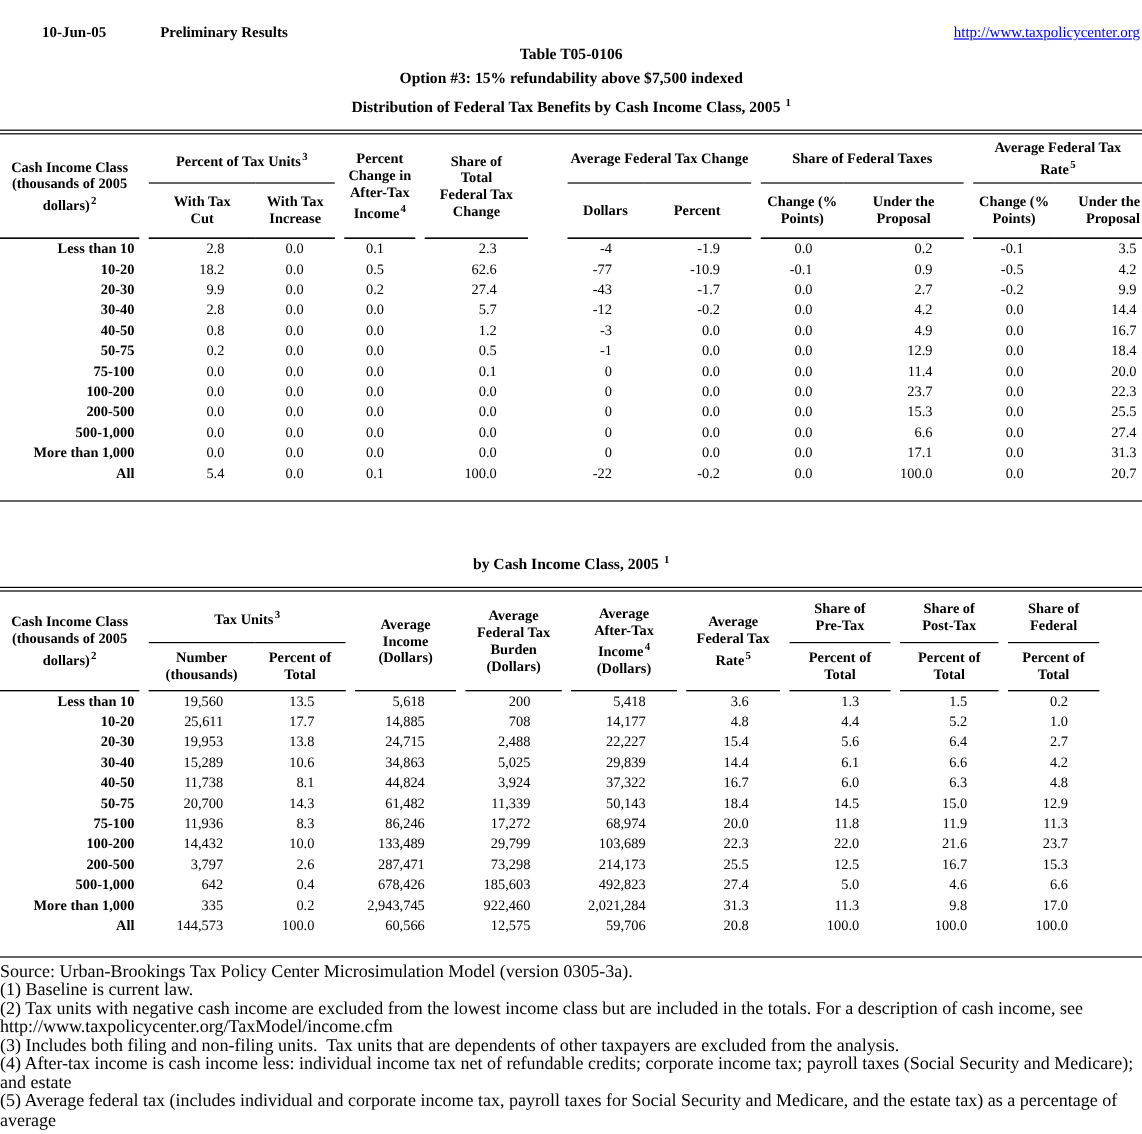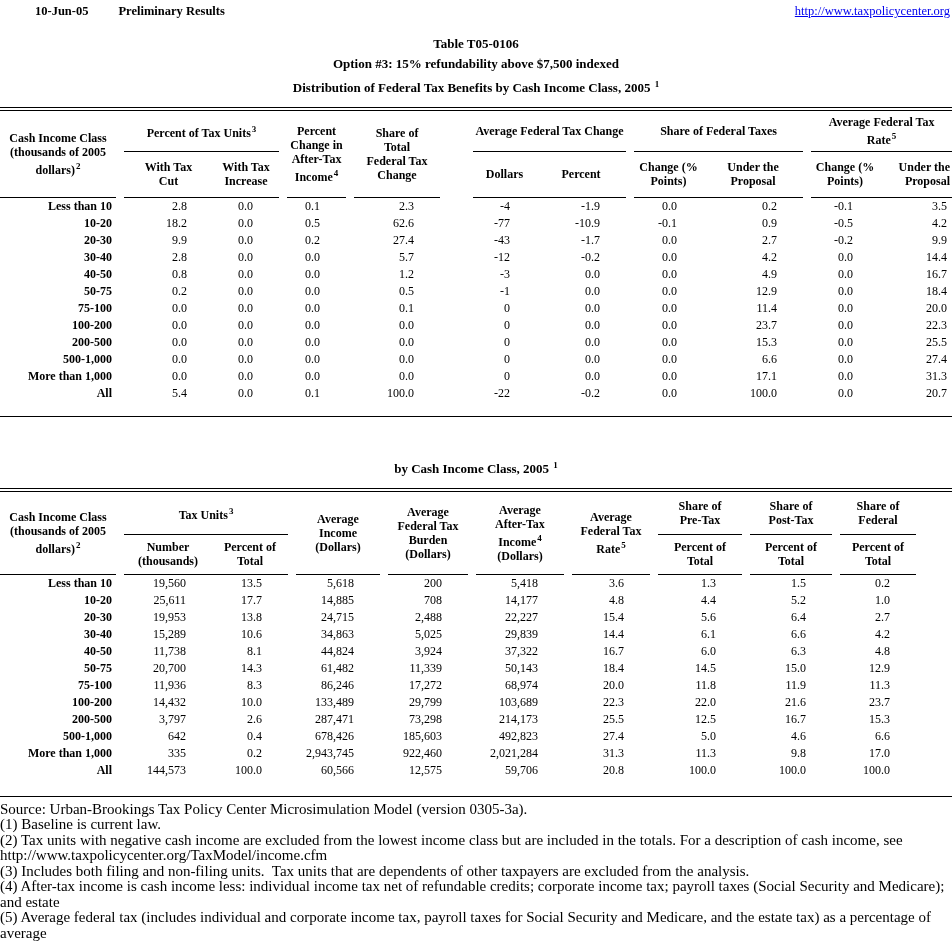--- a/index.html
+++ b/index.html
@@ -2,25 +2,25 @@
 <html><head>
 <meta charset="utf-8">
 <style>
   html,body { margin:0; padding:0; background:#fff; }
   .page {
     position:relative; width:952px; height:945px; overflow:hidden;
     background:#fff; color:#000;
     font-family:"Liberation Serif", serif;
   }
   
-  .top-header { display:flex; align-items:baseline; padding:4px 2px 0 35px; font-size:12.5px; font-weight:bold; }
-  .top-header .status { margin-left:30px; }
+  .top-header { display:flex; align-items:baseline; padding:20px 2px 0 35px; font-size:12.5px; font-weight:bold; }
+  .top-header .status { margin-left:45px; }
   .top-header .link { margin-left:auto; font-weight:normal; color:#0000EE; text-decoration:underline; }
   
-  .title-block { margin-top:15px; text-align:center; font-size:13px; font-weight:bold; line-height:20px; }
+  .title-block { text-align:center; font-size:13px; font-weight:bold; line-height:20px; }
   .title-block sup, th sup { font-size:9px; margin-left:1px; }
   .title2 { margin-top:38px; }
   
   .dblrule { height:2px; border-top:1px solid #000; border-bottom:1px solid #000; margin-top:9px; }
   .rule { height:0; border-top:1px solid #000; }
   .rule.after-t1 { margin-top:14px; }
   .rule.after-t2 { margin-top:17px; }
   
   table { border-collapse:collapse; table-layout:fixed; }
   .t1 { width:952px; }

